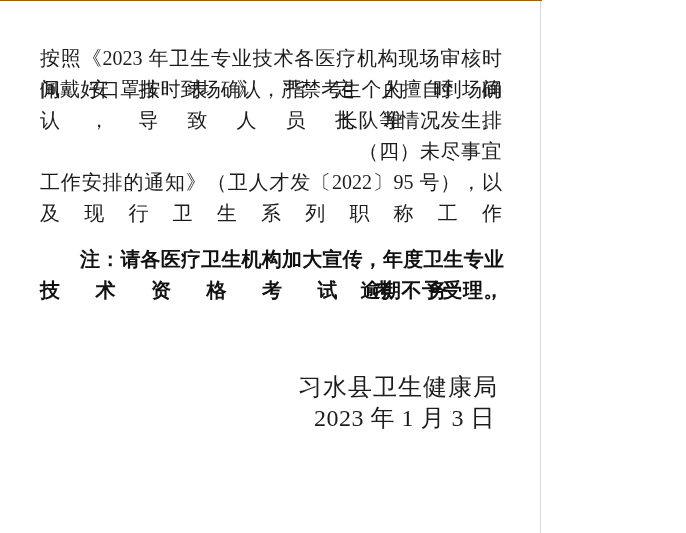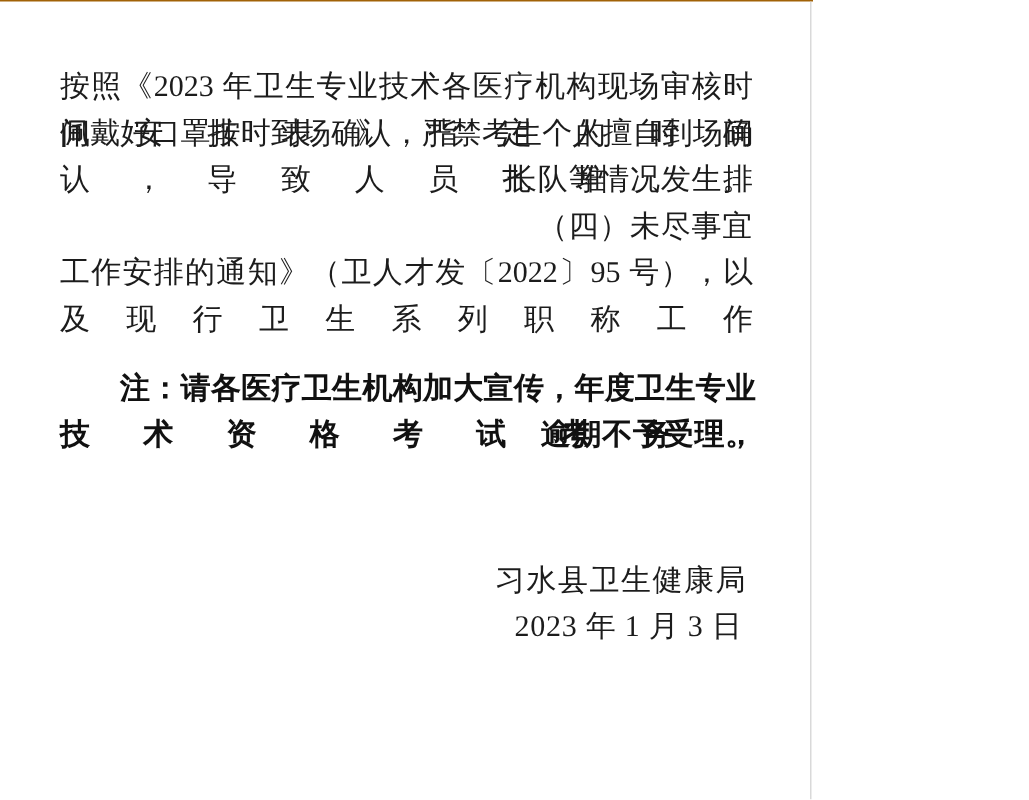--- a/index.html
+++ b/index.html
@@ -54,21 +54,21 @@
     color: #111111;
   }
   .note .line {
     font-size: 20px;
     line-height: 31px;
   }
   .signature {
     margin-top: 66px;
     text-align: right;
     padding-right: 44px;
-    font-size: 20px;
+    font-size: 24px;
     line-height: 31px;
     letter-spacing: 1px;
   }
   .sig-date {
     margin-right: 3px;
     letter-spacing: 0.5px;
     padding-left: 47px;
   }
 </style>
 </head>

